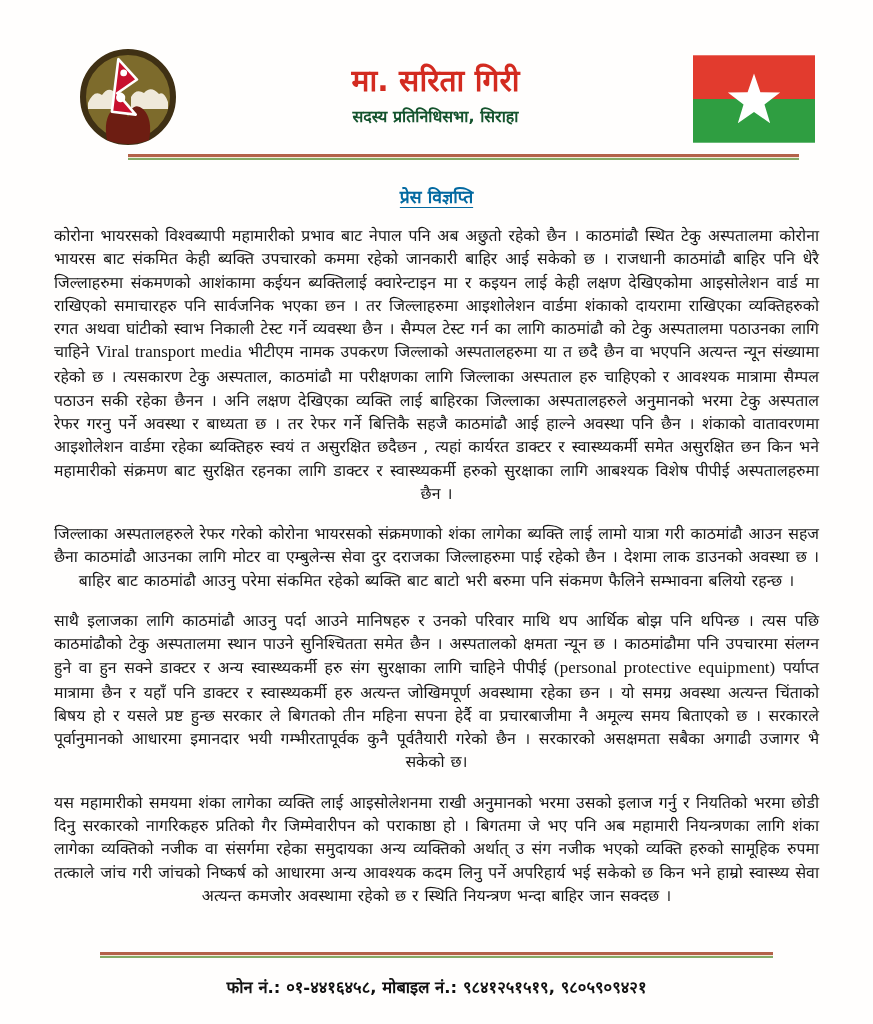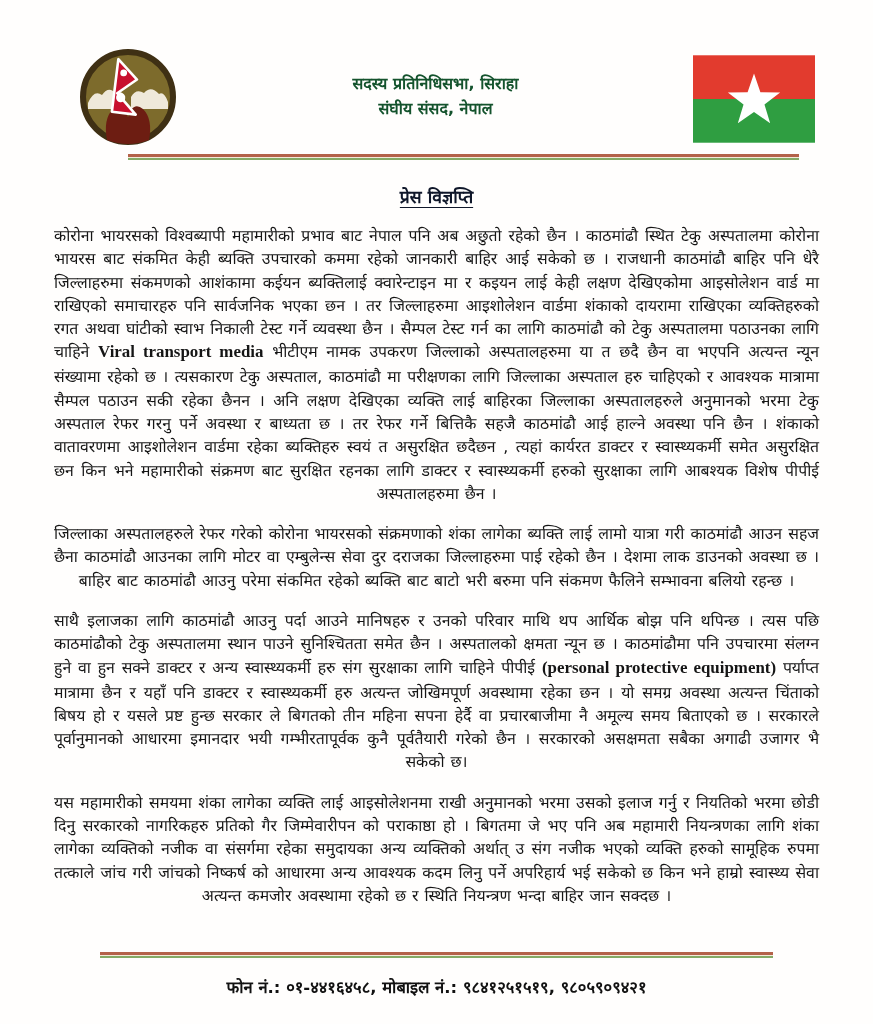--- a/index.html
+++ b/index.html
@@ -14,25 +14,25 @@
   .head-name { font-size:30px; line-height:1.1; font-weight:bold; color:#d32b20; margin:0 0 8px 0; }
   .head-sub  { font-size:16px; font-weight:bold; color:#14532d; line-height:1.55; }
   .flag-wrap { width:122px; height:88px; flex:0 0 auto; margin-top:4px; }
 
   
   .rule { height:1px; border-top:3px solid #b4624a; border-bottom:2px solid #84aa66; background:#f4ead9; }
   .rule-top    { margin:6px 22px 0 76px; }
   .rule-bottom { margin:0 48px; }
 
   
-  .doc-title { text-align:center; font-size:17.5px; font-weight:bold; color:#0f172a;
+  .doc-title { text-align:center; font-size:17.5px; font-weight:bold; color:#0369a1;
                text-decoration:underline; text-underline-offset:4px; margin:24px 0 16px 0; }
   .para { font-size:15.8px; line-height:1.475; text-align:justify; text-align-last:center;
           margin:0 2px 17px 2px; word-spacing:1px; }
-  .latin-bold { font-family:"Liberation Serif",serif; font-weight:bold; font-size:1.07em; }
+  .latin-bold { font-family:"Liberation Serif",serif; font-weight:normal; font-size:1.07em; }
 
   
   .page-footer { margin-top:auto; padding-bottom:26px; }
   .contact { text-align:center; font-weight:bold; font-size:16.5px; color:#111; margin-top:17px; }
 </style>
 </head>
 <body>
 
 <div class="page">
 
@@ -45,22 +45,22 @@
         <path d="M29,93 Q25,72 35,62 Q42,56 47,63 L50,70 L53,63 Q58,56 65,62 Q75,72 71,93 Q60,97 50,97 Q40,97 29,93 Z" fill="#6d1d12"></path>
         <g transform="rotate(7 46 40)">
           <path d="M37,13 L37,66 L61,66 L40,47 L58,31 L37,13 Z" fill="#c8102e" stroke="#ffffff" stroke-width="2.6" stroke-linejoin="round"></path>
           <circle cx="44" cy="26" r="3.4" fill="#ffffff"></circle>
           <circle cx="44" cy="51" r="4.6" fill="#ffffff"></circle>
         </g>
       </svg>
     </div>
 
     <div class="head-center">
+      <h1 class="head-name">मा. सरिता गिरी</h1>
       <div class="head-sub">सदस्य प्रतिनिधिसभा, सिराहा</div>
-      <div class="head-sub">संघीय संसद, नेपाल</div>
     </div>
 
     <div class="flag-wrap">
       <svg viewBox="0 0 120 86" width="122" height="88">
         <rect x="0" y="0" width="120" height="43" fill="#e23b2e"></rect>
         <rect x="0" y="43" width="120" height="43" fill="#2f9e41"></rect>
         <polygon points="60,18 66.3,36.3 85.7,36.7 70.3,48.3 75.9,66.8 60,55.8 44.1,66.8 49.7,48.3 34.3,36.7 53.7,36.3" fill="#ffffff"></polygon>
       </svg>
     </div>
   </header>

